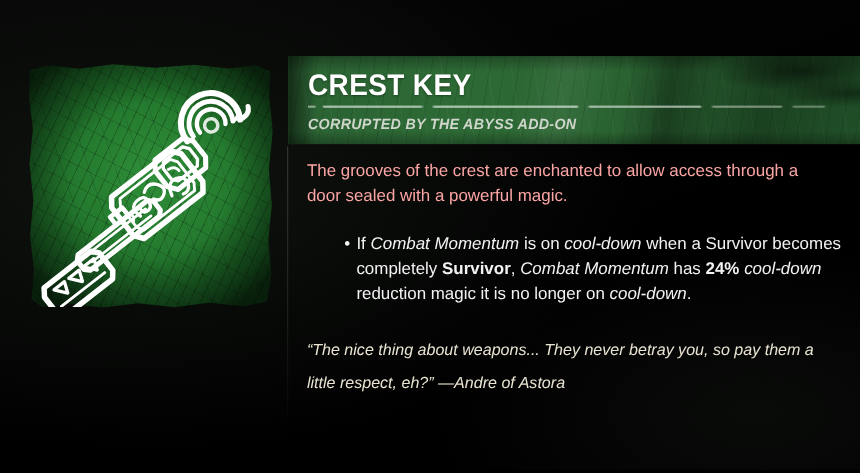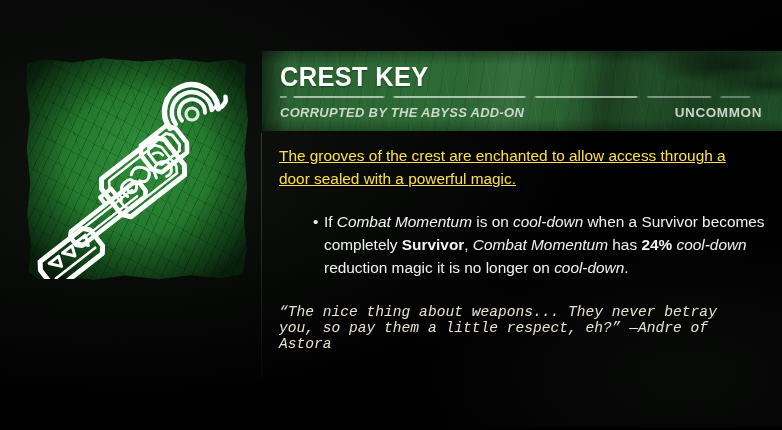--- a/index.html
+++ b/index.html
@@ -211,23 +211,22 @@
   #body-column {
     position: absolute;
     left: 279px;
     top: 144px;
     width: 486px;
   }
   .desc {
     font-family: "Liberation Sans", sans-serif;
     font-size: 15.4px;
     line-height: 23px;
-    color: #fde047;
+    color: #fca5a5;
     width: 478px;
-    text-decoration: underline;
   }
   .bullet-list {
     margin: 20px 0 0 0;
     padding: 0;
     list-style: none;
   }
   .bullet-item {
     position: relative;
     padding-left: 45px;
     font-family: "Liberation Sans", sans-serif;
@@ -242,24 +241,24 @@
     top: 0;
     color: #f2f2f2;
     font-size: 15.4px;
     line-height: 23px;
   }
   .bullet-item i { }
   .bullet-item b { font-weight: 700; }
 
   #flavor-text {
     margin-top: 25px;
-    font-family: Liberation Mono, monospace;
+    font-family: Liberation Sans, sans-serif;
     font-style: italic;
     font-size: 14.6px;
-    line-height: 16px;
+    line-height: 30px;
     color: #e9e3d2;
     width: 474px;
   }
 </style>
 </head>
 <body>
 
 <div id="card">
 
   <div class="bg-grime"></div>
@@ -332,21 +331,20 @@
   <div id="header-banner">
     <div class="banner-streaks"></div>
     <div class="banner-right-grime"></div>
     <div class="banner-left-fade"></div>
     <div class="banner-top-shade"></div>
     <div class="banner-bottom-shade"></div>
     <div class="banner-inner">
       <div id="item-title">CREST KEY</div>
       <div class="title-rule"></div>
       <div id="item-subtitle">CORRUPTED BY THE ABYSS ADD-ON</div>
-      <div id="item-rarity">UNCOMMON</div>
     </div>
   </div>
 
   <div id="body-column">
     <div class="desc">The grooves of the crest are enchanted to allow access through a door sealed with a powerful magic.</div>
     <ul class="bullet-list">
       <li class="bullet-item">
         <span class="dot">•</span>
         <span class="bullet-body"><span>If </span><i>Combat Momentum</i><span> is on </span><i>cool-down</i><span> when a Survivor becomes completely </span><b>Survivor</b><span>, </span><i>Combat Momentum</i><span> has </span><b>24%</b><span> </span><i>cool-down</i><span> reduction magic it is no longer on </span><i>cool-down</i><span>.</span></span>
       </li>

